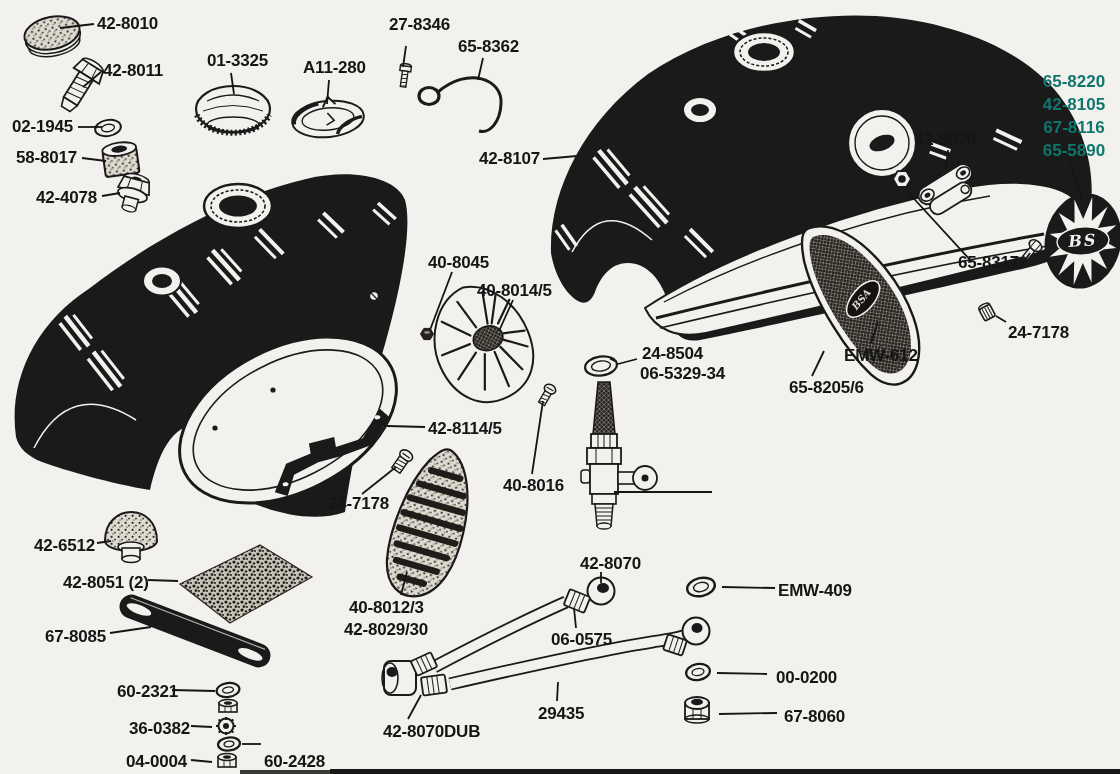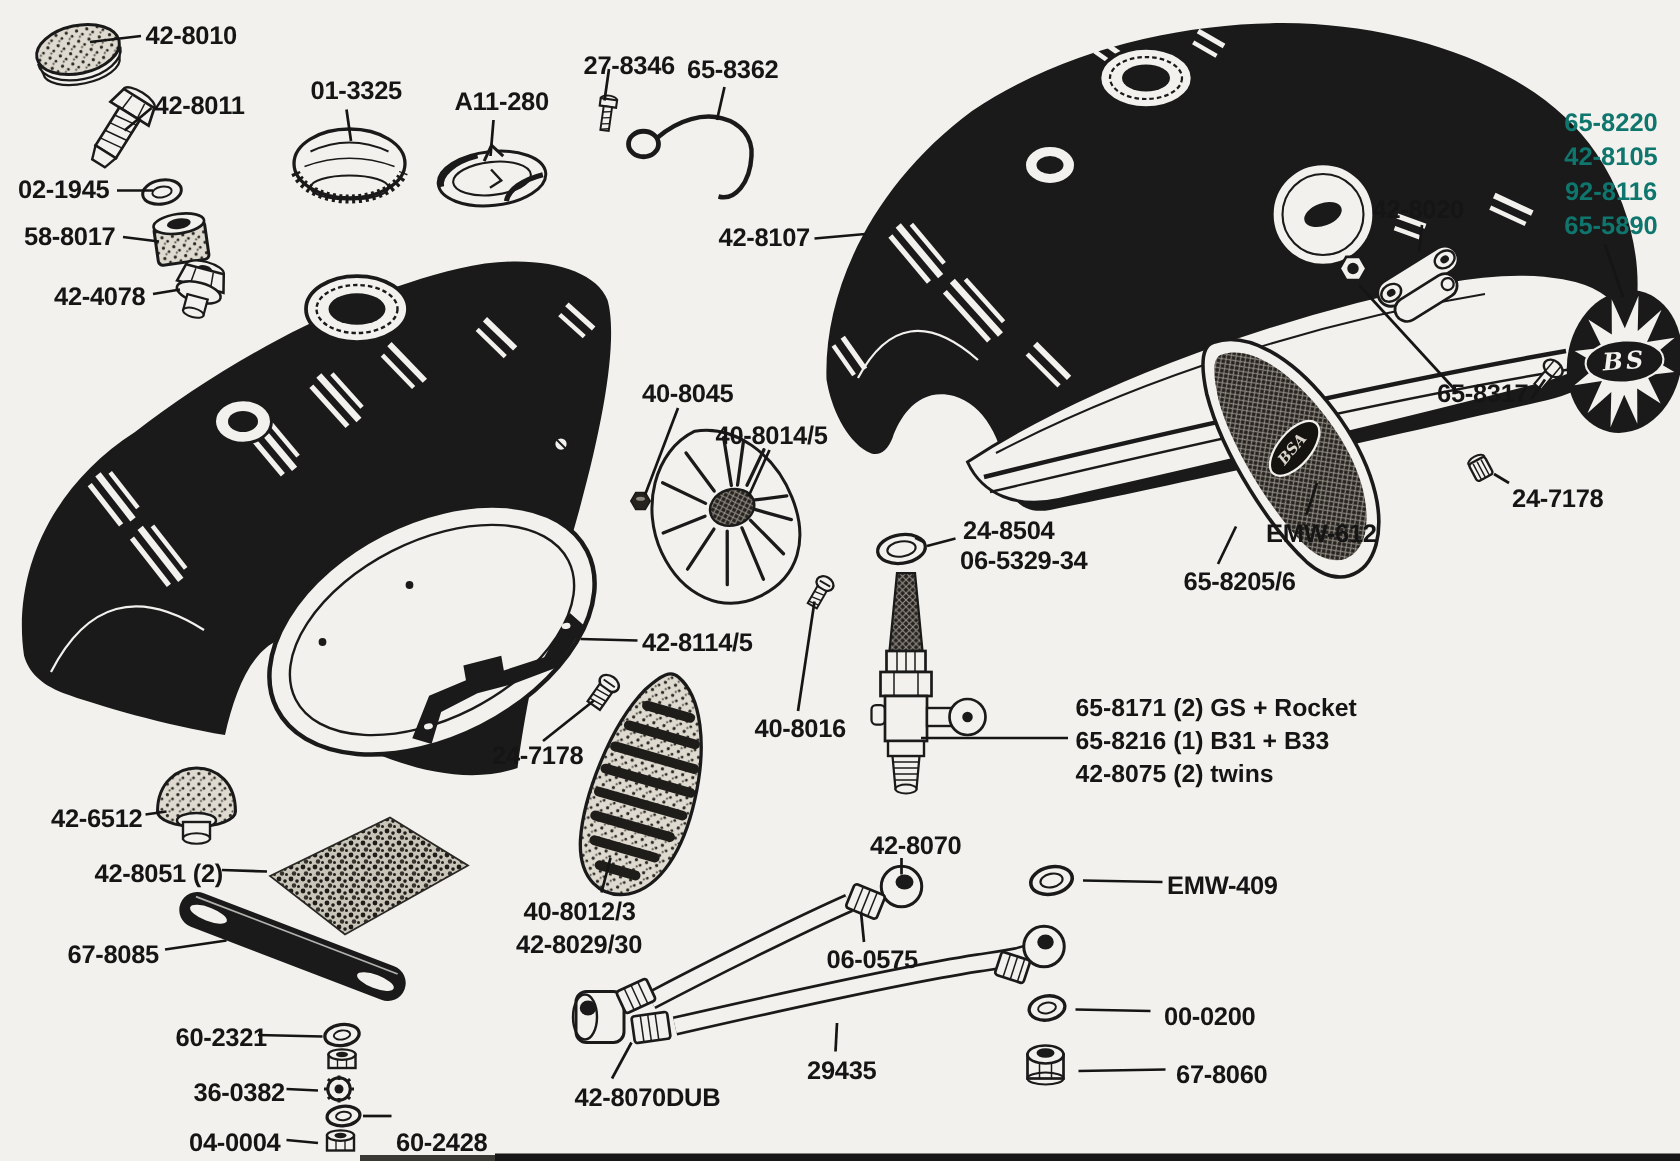--- a/index.html
+++ b/index.html
@@ -564,49 +564,44 @@
   </g>
 </svg>
 
 <div class="lbl" style="left:97px;top:14px">42-8010</div>
 <div class="lbl" style="left:103px;top:61px">42-8011</div>
 <div class="lbl" style="left:12px;top:117px">02-1945</div>
 <div class="lbl" style="left:16px;top:148px">58-8017</div>
 <div class="lbl" style="left:36px;top:188px">42-4078</div>
 <div class="lbl" style="left:207px;top:51px">01-3325</div>
 <div class="lbl" style="left:303px;top:58px">A11-280</div>
-<div class="lbl" style="left:389px;top:34px">27-8346</div>
+<div class="lbl" style="left:389px;top:15px">27-8346</div>
 <div class="lbl" style="left:458px;top:37px">65-8362</div>
 <div class="lbl" style="left:479px;top:149px">42-8107</div>
 <div class="lbl" style="left:915px;top:130px">42-8020</div>
 
 <div class="col" style="left:1028px;top:70px">
   <div class="lbl-line">65-8220</div>
   <div class="lbl-line">42-8105</div>
-  <div class="lbl-line">92-8116</div>
+  <div class="lbl-line">67-8116</div>
   <div class="lbl-line">65-5890</div>
 </div>
 
 <div class="lbl" style="left:958px;top:253px">65-8317</div>
 <div class="lbl" style="left:1008px;top:323px">24-7178</div>
 <div class="lbl" style="left:844px;top:346px">EMW-612</div>
 <div class="lbl" style="left:789px;top:378px">65-8205/6</div>
 <div class="lbl" style="left:428px;top:253px">40-8045</div>
 <div class="lbl" style="left:477px;top:281px">40-8014/5</div>
 <div class="lbl" style="left:642px;top:344px">24-8504</div>
 <div class="lbl" style="left:640px;top:364px">06-5329-34</div>
 <div class="lbl" style="left:428px;top:419px">42-8114/5</div>
 <div class="lbl" style="left:328px;top:494px">24-7178</div>
 <div class="lbl" style="left:503px;top:476px">40-8016</div>
 
-<div class="stack" style="left:717px;top:461px">
-  <div class="lbl-line">65-8171 (2) GS + Rocket</div>
-  <div class="lbl-line">65-8216 (1) B31 + B33</div>
-  <div class="lbl-line">42-8075 (2) twins</div>
-</div>
 
 <div class="lbl" style="left:34px;top:536px">42-6512</div>
 <div class="lbl" style="left:63px;top:573px">42-8051 (2)</div>
 <div class="lbl" style="left:45px;top:627px">67-8085</div>
 <div class="lbl" style="left:349px;top:598px">40-8012/3</div>
 <div class="lbl" style="left:344px;top:620px">42-8029/30</div>
 <div class="lbl" style="left:580px;top:554px">42-8070</div>
 <div class="lbl" style="left:551px;top:630px">06-0575</div>
 <div class="lbl" style="left:778px;top:581px">EMW-409</div>
 <div class="lbl" style="left:776px;top:668px">00-0200</div>

